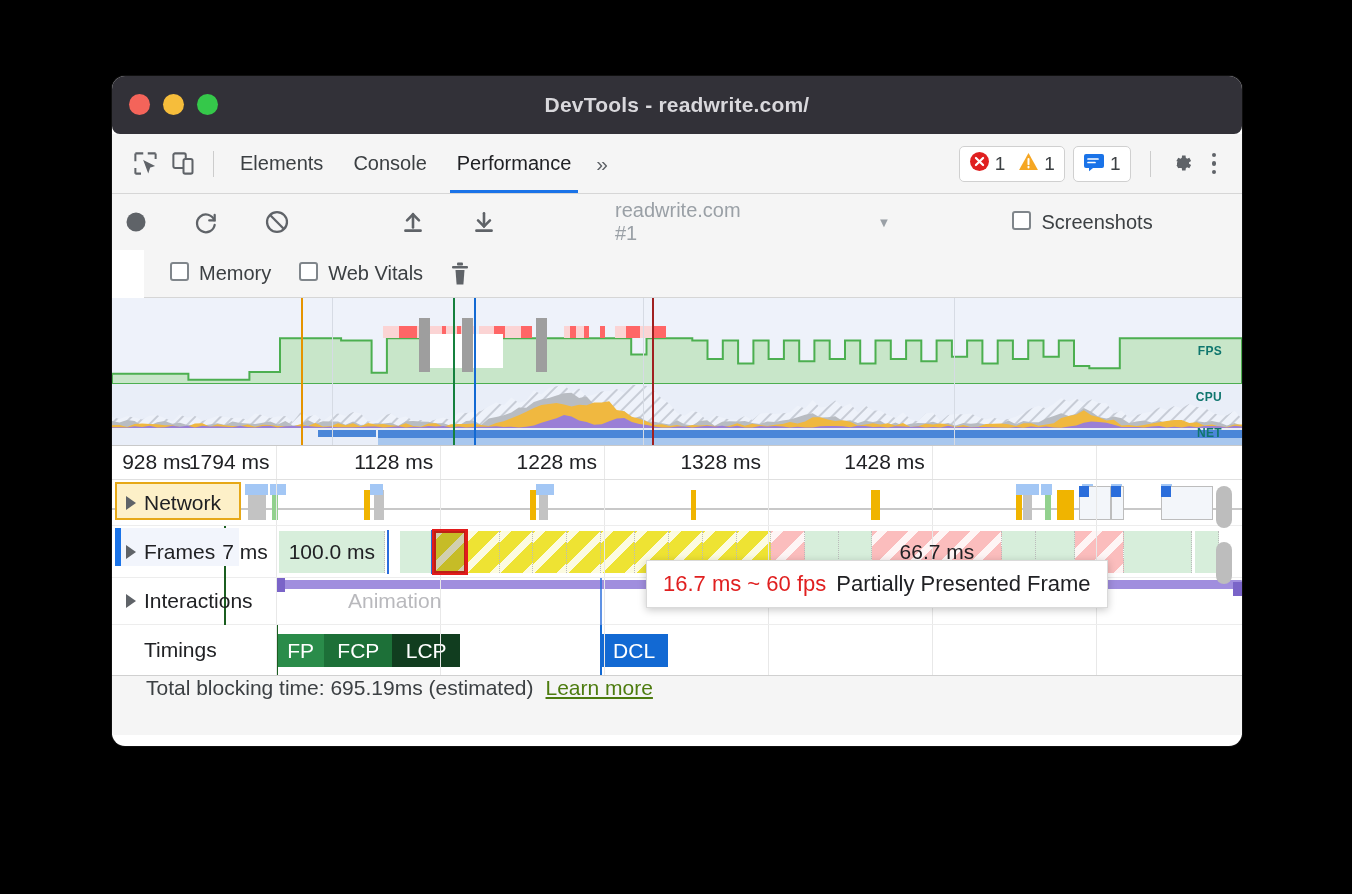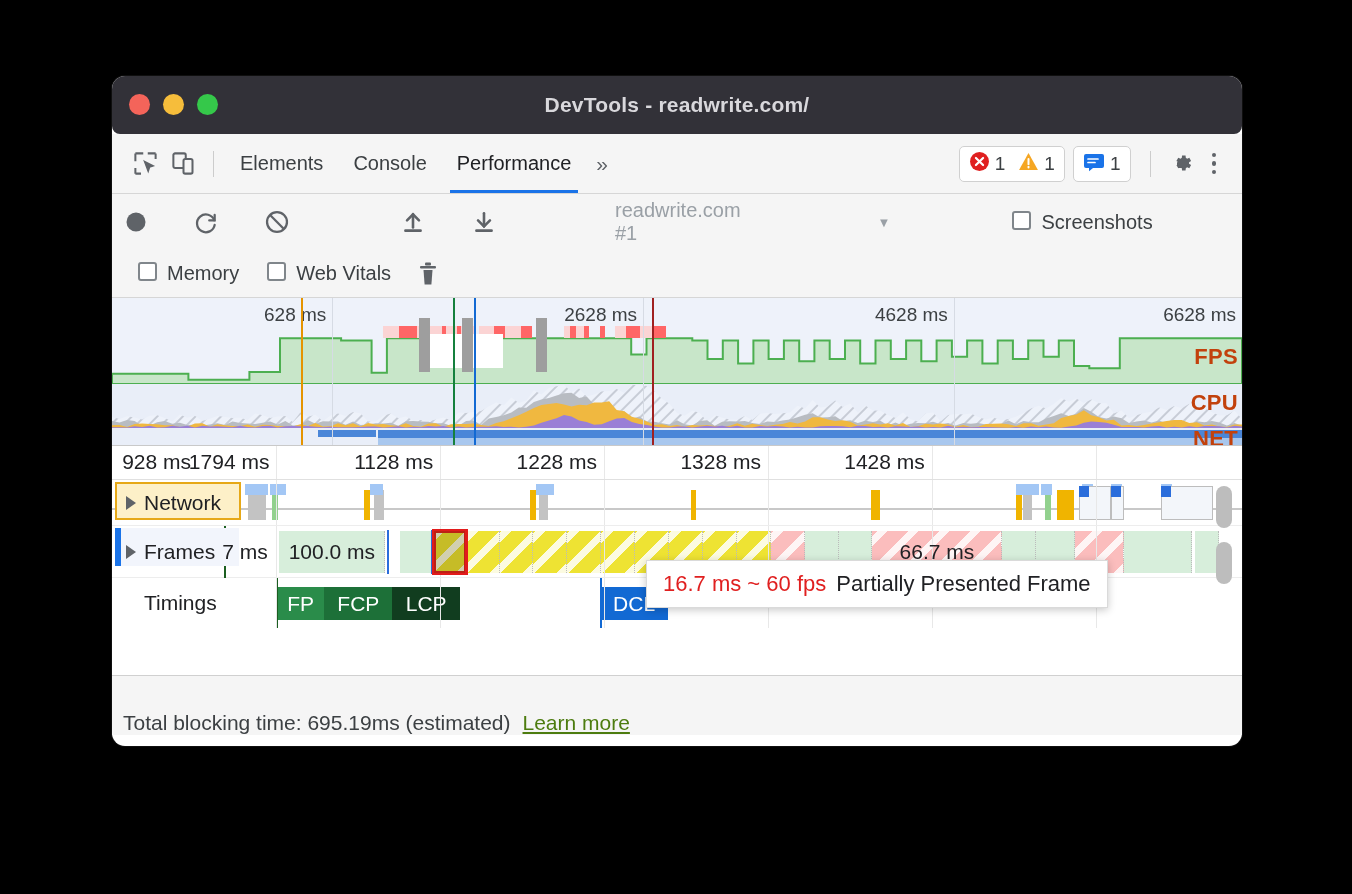--- a/index.html
+++ b/index.html
@@ -67,21 +67,21 @@
   .dots { display: flex; flex-direction: column; gap: 4px; padding: 0 12px; cursor: pointer; }
   .dots i { width: 4.5px; height: 4.5px; border-radius: 50%; background: #5f6368; display: block; }
 
   
   #toolbar1 {
     height: 56px; background: #f5f5f5; display: flex; align-items: center;
     padding: 0 12px; border-bottom: 0px; gap: 45px;
   }
   #toolbar2 {
     height: 48px; background: #f5f5f5; display: flex; align-items: center;
-    padding: 0 16px; border-bottom: 1px solid #d6d6d6;
+    padding: 0 16px; border-bottom: 1px solid #d6d6d6; margin-left: 32px;
   }
   .tbtn { width: 46px; height: 40px; display:flex; align-items:center; justify-content:center; cursor:pointer; }
   .tsep { width: 1px; height: 26px; background: #d0d0d0; margin: 0 10px; }
   #profile-name { font-size: 20px; color: #9aa0a6; margin-left: 8px; }
   #profile-caret { margin-left: 92px; color: #9aa0a6; font-size: 13px; cursor: pointer; }
   .cbox {
     width: 19px; height: 19px; border: 2px solid #80868b; border-radius: 3px;
     background: #fff; cursor: pointer; flex: none;
   }
   .cblabel { font-size: 20px; color: #3c4043; margin-left: 10px; }
@@ -92,22 +92,22 @@
     position: relative; height: 148px; background: #eef2fa;
     border-bottom: 1px solid #c9c9c9; overflow: hidden;
   }
   #ov-ruler { position: absolute; inset: 0 0 auto 0; height: 36px; }
   .ovtick {
     position: absolute; top: 6px; font-size: 19px; color: #3c4043;
     transform: translateX(-100%); padding-right: 6px; white-space: nowrap;
   }
   .ovgrid { position: absolute; top: 0; bottom: 0; width: 1px; background: #d6dbe4; }
   .ovlabel {
-    position: absolute; right: 4px; font-size: 22px; font-weight: bold;
-    color: #c2410c; letter-spacing: .3px;
+    position: absolute; right: 20px; font-size: 12px; font-weight: bold;
+    color: #0f766e; letter-spacing: .3px;
   }
   #fpsband { position: absolute; left: 0; right: 0; top: 36px; height: 50px; }
   #cpuband { position: absolute; left: 0; right: 0; top: 86px; height: 44px; background: #e9eef8; }
   #netband { position: absolute; left: 0; right: 0; top: 130px; height: 18px; background: #e9eef8; }
   .ovmark { position: absolute; top: 0; bottom: 0; width: 2px; z-index: 6; }
 
   
   #tasks { position: absolute; left:0; right:0; top: 28px; height: 12px; }
   .taskblk { position: absolute; top: 0; height: 12px; background: #f66; }
   .taskpale { position: absolute; top: 0; height: 12px; background: #fbd4d4; }
@@ -182,21 +182,21 @@
     box-shadow: 0 2px 8px rgba(0,0,0,.22);
     padding: 10px 16px; display: flex; align-items: baseline; gap: 10px;
     font-size: 22px; white-space: nowrap;
   }
   #tt-dur { color: #e02020; }
   #tt-txt { color: #202124; }
 
   
   #footer {
     height: 60px; background: #f5f5f5; border-top: 1px solid #d0d0d0;
-    display: flex; align-items: flex-end; padding: 0 11px;
+    display: flex; align-items: flex-start; padding: 0 34px;
   }
   #tbt { font-size: 21px; color: #3c4043; }
   #learn { font-size: 21px; color: #4d7c0f; text-decoration: underline; margin-left: 12px; cursor: pointer; }
 </style>
 </head>
 <body>
 
 <div id="window">
 
   <div id="titlebar">
@@ -336,26 +336,20 @@
     <div class="tbtn" style="margin-left:14px">
       <svg width="24" height="26" viewBox="0 0 24 26" fill="#5f6368">
         <rect x="9" y="1.5" width="6" height="3" rx="1"></rect>
         <rect x="4" y="5" width="16" height="2.6" rx="1"></rect>
         <path d="M7.5 9h9l-1.1 14.5H8.6z"></path>
       </svg>
     </div>
   </div>
 
   <div id="overview">
-    <div id="ov-ruler">
-        <div class="ovtick" style="left:220.35px">628 ms</div>
-        <div class="ovtick" style="left:531.1px">2628 ms</div>
-        <div class="ovtick" style="left:841.85px">4628 ms</div>
-        <div class="ovtick" style="left:1130px">6628 ms</div>
-      </div>
     <div id="fpsband">
       <svg id="fpssvg" width="1130" height="50" preserveAspectRatio="none" viewBox="0 0 1130 50">
           <path d="M0,50 L0.0,39.7 L15.3,39.7 L15.3,39.7 L30.5,39.7 L30.5,39.7 L45.8,39.7 L45.8,39.7 L61.1,39.7 L61.1,39.7 L76.4,39.7 L76.4,45.7 L91.6,45.7 L91.6,45.7 L106.9,45.7 L106.9,45.7 L122.2,45.7 L122.2,45.7 L137.4,45.7 L137.4,37.9 L152.7,37.9 L152.7,37.9 L168.0,37.9 L168.0,4.3 L183.2,4.3 L183.2,4.3 L198.5,4.3 L198.5,4.3 L213.8,4.3 L213.8,4.3 L229.1,4.3 L229.1,6.6 L244.3,6.6 L244.3,6.6 L259.6,6.6 L259.6,38.8 L274.9,38.8 L274.9,4.3 L290.1,4.3 L290.1,4.3 L305.4,4.3 L305.4,4.3 L320.7,4.3 L320.7,4.3 L335.9,4.3 L335.9,4.3 L351.2,4.3 L351.2,4.3 L366.5,4.3 L366.5,4.3 L381.8,4.3 L381.8,4.3 L397.0,4.3 L397.0,4.3 L412.3,4.3 L412.3,4.3 L427.6,4.3 L427.6,4.3 L442.8,4.3 L442.8,4.3 L458.1,4.3 L458.1,4.3 L473.4,4.3 L473.4,4.3 L488.6,4.3 L488.6,4.3 L503.9,4.3 L503.9,4.3 L519.2,4.3 L519.2,20.4 L534.5,20.4 L534.5,4.3 L549.7,4.3 L549.7,4.3 L565.0,4.3 L565.0,4.3 L580.3,4.3 L580.3,6.6 L595.5,6.6 L595.5,25.0 L610.8,25.0 L610.8,6.6 L626.1,6.6 L626.1,29.6 L641.4,29.6 L641.4,6.6 L656.6,6.6 L656.6,25.0 L671.9,25.0 L671.9,6.6 L687.2,6.6 L687.2,27.3 L702.4,27.3 L702.4,6.6 L717.7,6.6 L717.7,25.0 L733.0,25.0 L733.0,6.6 L748.2,6.6 L748.2,29.6 L763.5,29.6 L763.5,6.6 L778.8,6.6 L778.8,25.0 L794.1,25.0 L794.1,6.6 L809.3,6.6 L809.3,27.3 L824.6,27.3 L824.6,6.6 L839.9,6.6 L839.9,22.7 L855.1,22.7 L855.1,6.6 L870.4,6.6 L870.4,29.6 L885.7,29.6 L885.7,6.6 L900.9,6.6 L900.9,25.0 L916.2,25.0 L916.2,6.6 L931.5,6.6 L931.5,22.7 L946.8,22.7 L946.8,6.6 L962.0,6.6 L962.0,31.9 L977.3,31.9 L977.3,34.2 L992.6,34.2 L992.6,34.2 L1007.8,34.2 L1007.8,4.3 L1023.1,4.3 L1023.1,4.3 L1038.4,4.3 L1038.4,4.3 L1053.6,4.3 L1053.6,4.3 L1068.9,4.3 L1068.9,4.3 L1084.2,4.3 L1084.2,4.3 L1099.5,4.3 L1099.5,4.3 L1114.7,4.3 L1114.7,4.3 L1130.0,4.3 L1130,50 Z" fill="#c8e6c9" stroke="#4caf50" stroke-width="2"></path>
         </svg>
     </div>
     <div id="cpuband">
       <svg width="1130" height="44" preserveAspectRatio="none" viewBox="0 0 1130 44">
         <defs>
           <pattern id="hatch" width="9" height="9" patternTransform="rotate(45)" patternUnits="userSpaceOnUse">
             <rect width="9" height="9" fill="#eef2fa"></rect>
@@ -514,20 +508,40 @@
           <div style="position:absolute;left:9.9%;top:0;height:52px;width:2px;background:#1b5e20"></div>
         </div>
     <div class="vgrid" style="left:164.415px"></div>
         <div class="vgrid" style="left:328.265px"></div>
         <div class="vgrid" style="left:492.115px"></div>
         <div class="vgrid" style="left:655.965px"></div>
         <div class="vgrid" style="left:819.815px"></div>
         <div class="vgrid" style="left:983.6650000000001px"></div>
       </div>
 
+    <div class="trow" id="row-inter" style="height:47px">
+      <div class="tlabel">
+        <span class="tri"></span>
+        <span>Interactions</span>
+      </div>
+      <div class="tlabel" style="left:222px;color:#b9b9bd;z-index:6">Animation</div>
+      <div id="aniwrap">
+          <div class="anibar" style="left:14.499999999999998%;width:85.5%;top:2px"></div>
+          <div class="anicap" style="left:14.499999999999998%;top:0"></div>
+          <div class="anicap" style="left:calc(100% - 9px);top:4px"></div>
+          <div style="position:absolute;left:9.9%;top:0;height:47px;width:2px;background:#1b5e20"></div>
+          <div style="position:absolute;left:43.2%;top:0;height:47px;width:2px;background:#2a6ddb;opacity:.75"></div>
+        </div>
+    <div class="vgrid" style="left:164.415px"></div>
+        <div class="vgrid" style="left:328.265px"></div>
+        <div class="vgrid" style="left:492.115px"></div>
+        <div class="vgrid" style="left:655.965px"></div>
+        <div class="vgrid" style="left:819.815px"></div>
+        <div class="vgrid" style="left:983.6650000000001px"></div>
+      </div>
 
     <div class="trow" id="row-timings" style="height:50px;border-bottom:none">
       <div class="tlabel" style="padding-left:32px">
         <span>Timings</span>
       </div>
       <div id="timingitems">
           <div class="tmk" style="left:14.6%;width:4.2%;background:#2a8c4a">FP</div>
           <div class="tmk" style="left:18.8%;width:6%;background:#1d7038">FCP</div>
           <div class="tmk" style="left:24.8%;width:6%;background:#113d1f">LCP</div>
           <div class="tmk" style="left:43.2%;width:6%;background:#1269d3">DCL</div>

